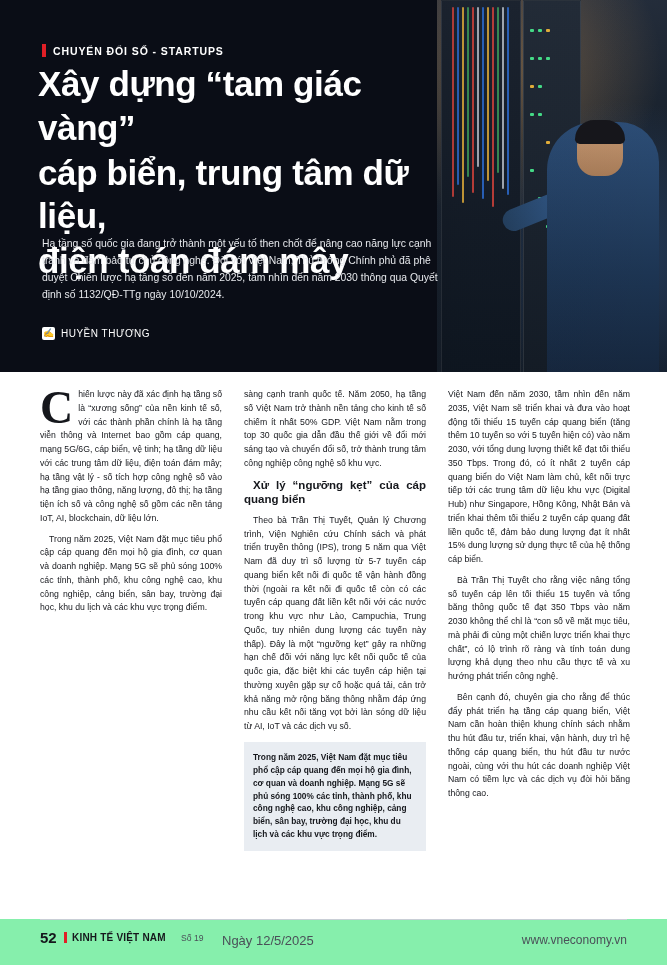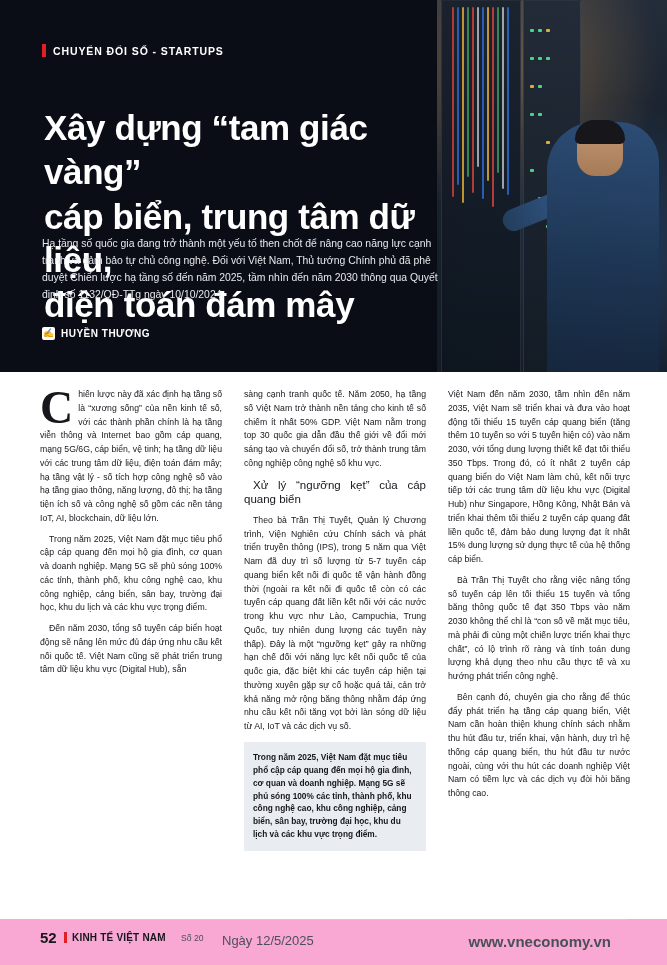--- a/index.html
+++ b/index.html
@@ -109,28 +109,27 @@
   }
   .kicker-text {
     color: #ffffff;
     font-size: 10.5px;
     font-weight: bold;
     letter-spacing: .9px;
   }
 
   .headline {
     position: absolute;
-    left: 44px; top: 62px;
+    left: 38px; top: 62px;
     width: 430px;
     color: #ffffff;
     font-size: 35px;
     line-height: 1.25;
     font-weight: bold;
     letter-spacing: -0.4px;
-    margin-top: 44px;
   }
   .headline div { margin-bottom: 1px; }
 
   .deck {
     position: absolute;
     left: 42px; top: 236px;
     width: 400px;
     color: #e6e8ec;
     font-size: 10.4px;
     line-height: 1.62;
@@ -149,21 +148,21 @@
     color: #0a0d16;
     font-size: 9px;
     line-height: 13px;
     text-align: center;
     border-radius: 2px;
     font-weight: bold;
   }
   .byline-name {
     color: #ffffff;
     font-size: 10px;
-    font-weight: bold;
+    font-weight: normal;
     letter-spacing: .5px;
   }
 
   
   .columns {
     position: absolute;
     left: 40px; top: 388px;
     width: 590px;
     height: 520px;
     display: flex;
@@ -184,21 +183,21 @@
     font-family: "Liberation Serif", serif;
     font-size: 46px;
     line-height: 36px;
     font-weight: bold;
     padding: 2px 5px 0 0;
     color: #15171c;
   }
 
   .subhead {
     font-size: 11.5px;
-    font-weight: normal;
+    font-weight: bold;
     line-height: 1.28;
     margin: 8px 0 5px 0;
     color: #15171c;
     text-indent: 0;
   }
 
   .pullbox {
     margin-top: 8px;
     background: #e9edf2;
     padding: 9px 9px 10px 9px;
@@ -208,21 +207,21 @@
     color: #15171c;
     text-align: left;
   }
 
   
   .footer {
     position: absolute;
     left: 0; bottom: 0;
     width: 667px;
     height: 46px;
-    background: #f9a8d4;
+    background: #86efac;
   }
   .footer-rule {
     position: absolute;
     left: 40px; top: 0;
     width: 587px; height: 1px;
     background: #c9ced6;
   }
   .page-no {
     position: absolute;
     left: 40px; top: 10px;
@@ -251,24 +250,23 @@
     color: #4a5058;
   }
   .foot-date {
     position: absolute;
     left: 222px; top: 14px;
     font-size: 13px;
     color: #4a5058;
   }
   .foot-web {
     position: absolute;
-    right: 56px; top: 14px;
-    font-size: 15px;
+    right: 40px; top: 14px;
+    font-size: 12px;
     color: #4a5058;
-    font-weight: bold;
   }
 </style>
 </head>
 <body>
 
 <div class="page">
 
   <div class="hero">
     <div class="hero-photo">
       <div class="rack r1">
@@ -327,21 +325,20 @@
       <span class="byline-icon">✍</span>
       <span class="byline-name">HUYỀN THƯƠNG</span>
     </div>
   </div>
 
   <div class="columns">
 
     <div class="col">
       <p class="noindent"><span class="dropcap">C</span><span>hiến lược này đã xác định hạ tầng số là “xương sống” của nền kinh tế số, với các thành phần chính là hạ tầng viễn thông và Internet bao gồm cáp quang, mạng 5G/6G, cáp biển, vệ tinh; hạ tầng dữ liệu với các trung tâm dữ liệu, điện toán đám mây; hạ tầng vật lý - số tích hợp công nghệ số vào hạ tầng giao thông, năng lượng, đô thị; hạ tầng tiện ích số và công nghệ số gồm các nền tảng IoT, AI, blockchain, dữ liệu lớn.</span></p>
       <p>Trong năm 2025, Việt Nam đặt mục tiêu phổ cập cáp quang đến mọi hộ gia đình, cơ quan và doanh nghiệp. Mạng 5G sẽ phủ sóng 100% các tỉnh, thành phố, khu công nghệ cao, khu công nghiệp, cảng biển, sân bay, trường đại học, khu du lịch và các khu vực trọng điểm.</p>
-      <p>Đến năm 2030, tổng số tuyến cáp biển hoạt động sẽ nâng lên mức đủ đáp ứng nhu cầu kết nối quốc tế. Việt Nam cũng sẽ phát triển trung tâm dữ liệu khu vực (Digital Hub), sẵn</p>
     </div>
 
     <div class="col">
       <p class="noindent">sàng cạnh tranh quốc tế. Năm 2050, hạ tầng số Việt Nam trở thành nền tảng cho kinh tế số chiếm ít nhất 50% GDP. Việt Nam nằm trong top 30 quốc gia dẫn đầu thế giới về đổi mới sáng tạo và chuyển đổi số, trở thành trung tâm công nghiệp công nghệ số khu vực.</p>
       <p class="subhead">Xử lý “ngưỡng kẹt” của cáp quang biển</p>
       <p>Theo bà Trần Thị Tuyết, Quản lý Chương trình, Viện Nghiên cứu Chính sách và phát triển truyền thông (IPS), trong 5 năm qua Việt Nam đã duy trì số lượng từ 5-7 tuyến cáp quang biển kết nối đi quốc tế vận hành đồng thời (ngoài ra kết nối đi quốc tế còn có các tuyến cáp quang đất liền kết nối với các nước trong khu vực như Lào, Campuchia, Trung Quốc, tuy nhiên dung lượng các tuyến này thấp). Đây là một “ngưỡng kẹt” gây ra những hạn chế đối với năng lực kết nối quốc tế của quốc gia, đặc biệt khi các tuyến cáp hiện tại thường xuyên gặp sự cố hoặc quá tải, cản trở khả năng mở rộng băng thông nhằm đáp ứng nhu cầu kết nối tăng vọt bởi làn sóng dữ liệu từ AI, IoT và các dịch vụ số.</p>
       <div class="pullbox">Trong năm 2025, Việt Nam đặt mục tiêu phổ cập cáp quang đến mọi hộ gia đình, cơ quan và doanh nghiệp. Mạng 5G sẽ phủ sóng 100% các tỉnh, thành phố, khu công nghệ cao, khu công nghiệp, cảng biển, sân bay, trường đại học, khu du lịch và các khu vực trọng điểm.</div>
     </div>
 
     <div class="col">
@@ -350,18 +347,18 @@
       <p>Bên cạnh đó, chuyên gia cho rằng để thúc đẩy phát triển hạ tầng cáp quang biển, Việt Nam cần hoàn thiện khung chính sách nhằm thu hút đầu tư, triển khai, vận hành, duy trì hệ thống cáp quang biển, thu hút đầu tư nước ngoài, cùng với thu hút các doanh nghiệp Việt Nam có tiềm lực và các dịch vụ đòi hỏi băng thông cao.</p>
     </div>
 
   </div>
 
   <div class="footer">
     <div class="footer-rule"></div>
     <div class="page-no">52</div>
     <div class="foot-flag"></div>
     <div class="foot-brand">KINH TẾ VIỆT NAM</div>
-    <div class="foot-issue">Số 20</div>
+    <div class="foot-issue">Số 19</div>
     <div class="foot-date">Ngày 12/5/2025</div>
     <div class="foot-web">www.vneconomy.vn</div>
   </div>
 
 </div>
 
 </body></html>

